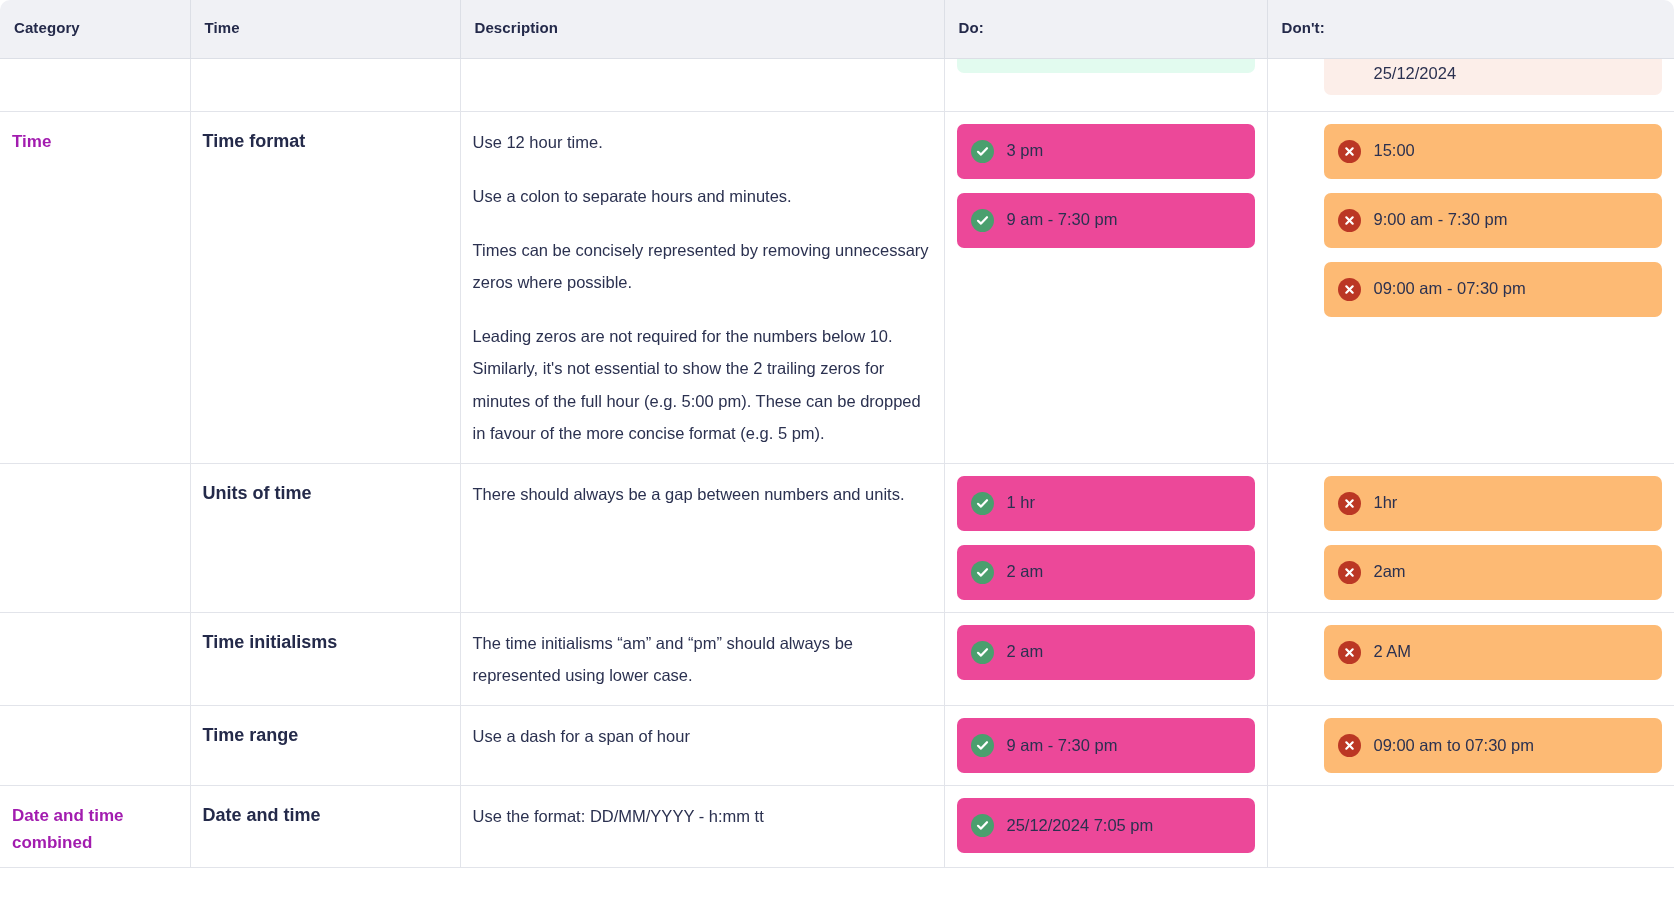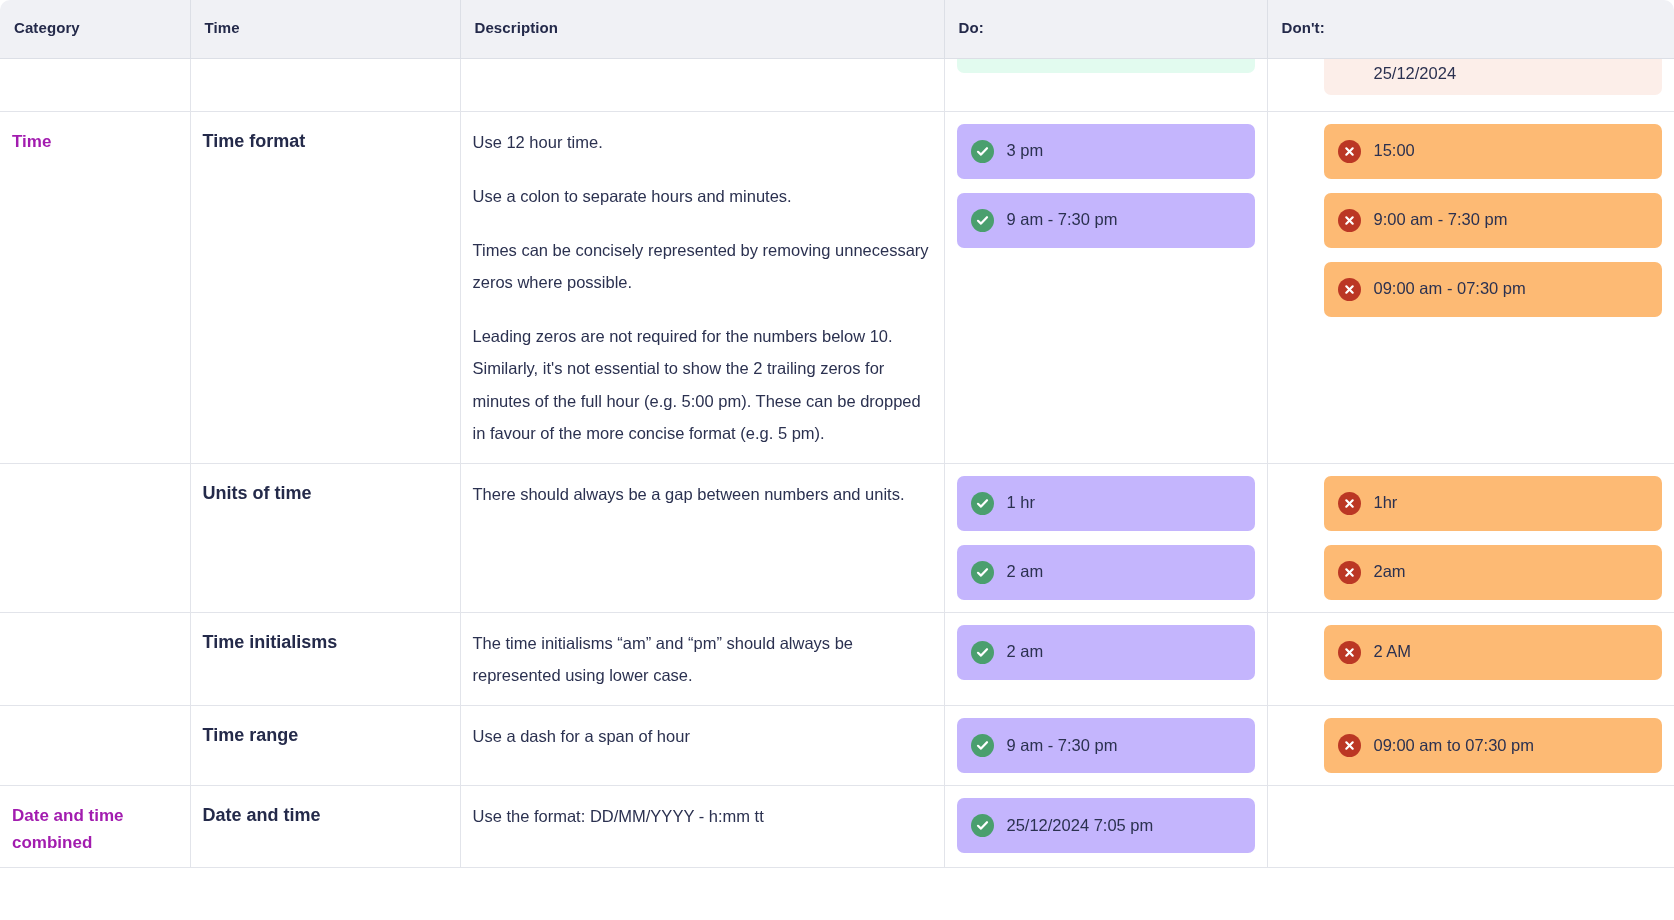--- a/index.html
+++ b/index.html
@@ -100,21 +100,21 @@
     align-items: center;
     gap: 13px;
     border-radius: 7px;
     padding: 16px 14px;
     font-size: 16.5px;
     color: #2b3150;
     line-height: 1.2;
     min-height: 24px;
     box-sizing: border-box;
   }
-  .chip.do   { background: #c4b5fd; }
+  .chip.do   { background: #ec4899; }
   .chip.dont { background: #fdba74; }
 
   .chip-icon {
     flex: 0 0 auto;
     width: 23px;
     height: 23px;
     border-radius: 50%;
     display: inline-flex;
     align-items: center;
     justify-content: center;

